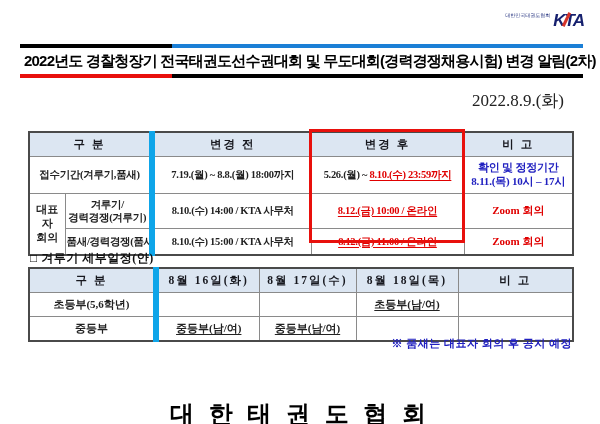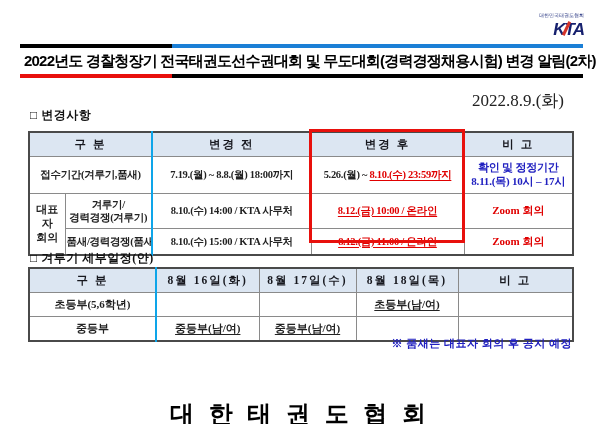--- a/index.html
+++ b/index.html
@@ -1,21 +1,21 @@
 <!DOCTYPE html>
 <html><head>
 <meta charset="utf-8">
 <style>
   html,body{margin:0;padding:0;background:#fff;}
   .page{
     position:relative;width:600px;height:424px;background:#ffffff;
     font-family:"Liberation Serif","DejaVu Serif",serif;color:#1a1a1a;overflow:hidden;
   }
   
-  .logo{position:absolute;top:12px;right:16px;display:flex;align-items:flex-end;gap:3px;flex-direction:column;}
+  .logo{position:absolute;top:12px;right:16px;display:flex;align-items:flex-start;gap:3px;}
   .logo-small{font-family:"Liberation Sans","DejaVu Sans",sans-serif;font-size:5px;color:#22307e;letter-spacing:0px;}
   .logo-kta{position:relative;font-family:"Liberation Sans","DejaVu Sans",sans-serif;
     font-weight:900;font-style:italic;font-size:17px;color:#16206e;letter-spacing:-1px;line-height:1;}
   .logo-slash{position:absolute;left:12px;top:0px;width:3px;height:15px;background:#d5342a;transform:rotate(26deg);}
   
   .titleblock{position:absolute;left:20px;top:44px;width:563px;}
   .bar{height:4px;width:100%;}
   .bar-top{background:linear-gradient(to right,#000 27%,#1b7fd6 27%);}
   .bar-bottom{background:linear-gradient(to right,#e8100c 27%,#000 27%);}
   .doc-title{
@@ -29,21 +29,21 @@
   .sec2-h{top:250px;text-align:right;}
   
   .tbl-wrap{position:absolute;left:28px;}
   .t1{top:131px;}
   .t2{top:267px;}
   table{border-collapse:collapse;table-layout:fixed;width:544px;font-size:11px;}
   td,th{border:1px solid #8a8a8a;text-align:center;vertical-align:middle;padding:4px 1px;
         overflow:hidden;white-space:nowrap;font-weight:700;color:#222;}
   table{border:2px solid #4a4a4a;}
   th{background:#dce6f2;font-size:11.5px;letter-spacing:2px;color:#17181f;}
-  .thick-l{border-left:2px solid #0ea5e9;}
+  .thick-l{border-left:6px solid #0ea5e9;}
   .h22{height:22px;} .h32{height:32px;} .h28{height:28px;} .h27{height:27px;}
   .h19{height:19px;} .h22b{height:22px;}
   .small-cell{font-size:10.5px;letter-spacing:-0.3px;}
   .two-line{line-height:1.25;white-space:normal;}
   .red-ul{color:#e00000;text-decoration:underline;text-underline-offset:2px;}
   .red-t{color:#e00000;}
   .blue-t{color:#2020c0;}
   .blk-ul{text-decoration:underline;text-underline-offset:2px;color:#222;}
   .note-cell{font-size:11px;line-height:1.25;white-space:normal;letter-spacing:-0.2px;}
   .redbox{position:absolute;left:281px;top:-2px;width:156px;height:114px;
@@ -67,21 +67,20 @@
   </div>
 
   <div class="titleblock">
     <div class="bar bar-top"></div>
     <div class="doc-title">2022년도 경찰청장기 전국태권도선수권대회 및 무도대회(경력경쟁채용시험) 변경 알림(2차)</div>
     <div class="bar bar-bottom"></div>
   </div>
 
   <div class="doc-date">2022.8.9.(화)</div>
 
-  <div class="sec-heading sec1-h">□ 변경사항</div>
 
   <div class="tbl-wrap t1" style="position:absolute;">
     <table>
       <colgroup>
         <col style="width:36px">
           <col style="width:87px">
           <col style="width:159px">
         <col style="width:153px">
           <col style="width:109px">
       </colgroup>

